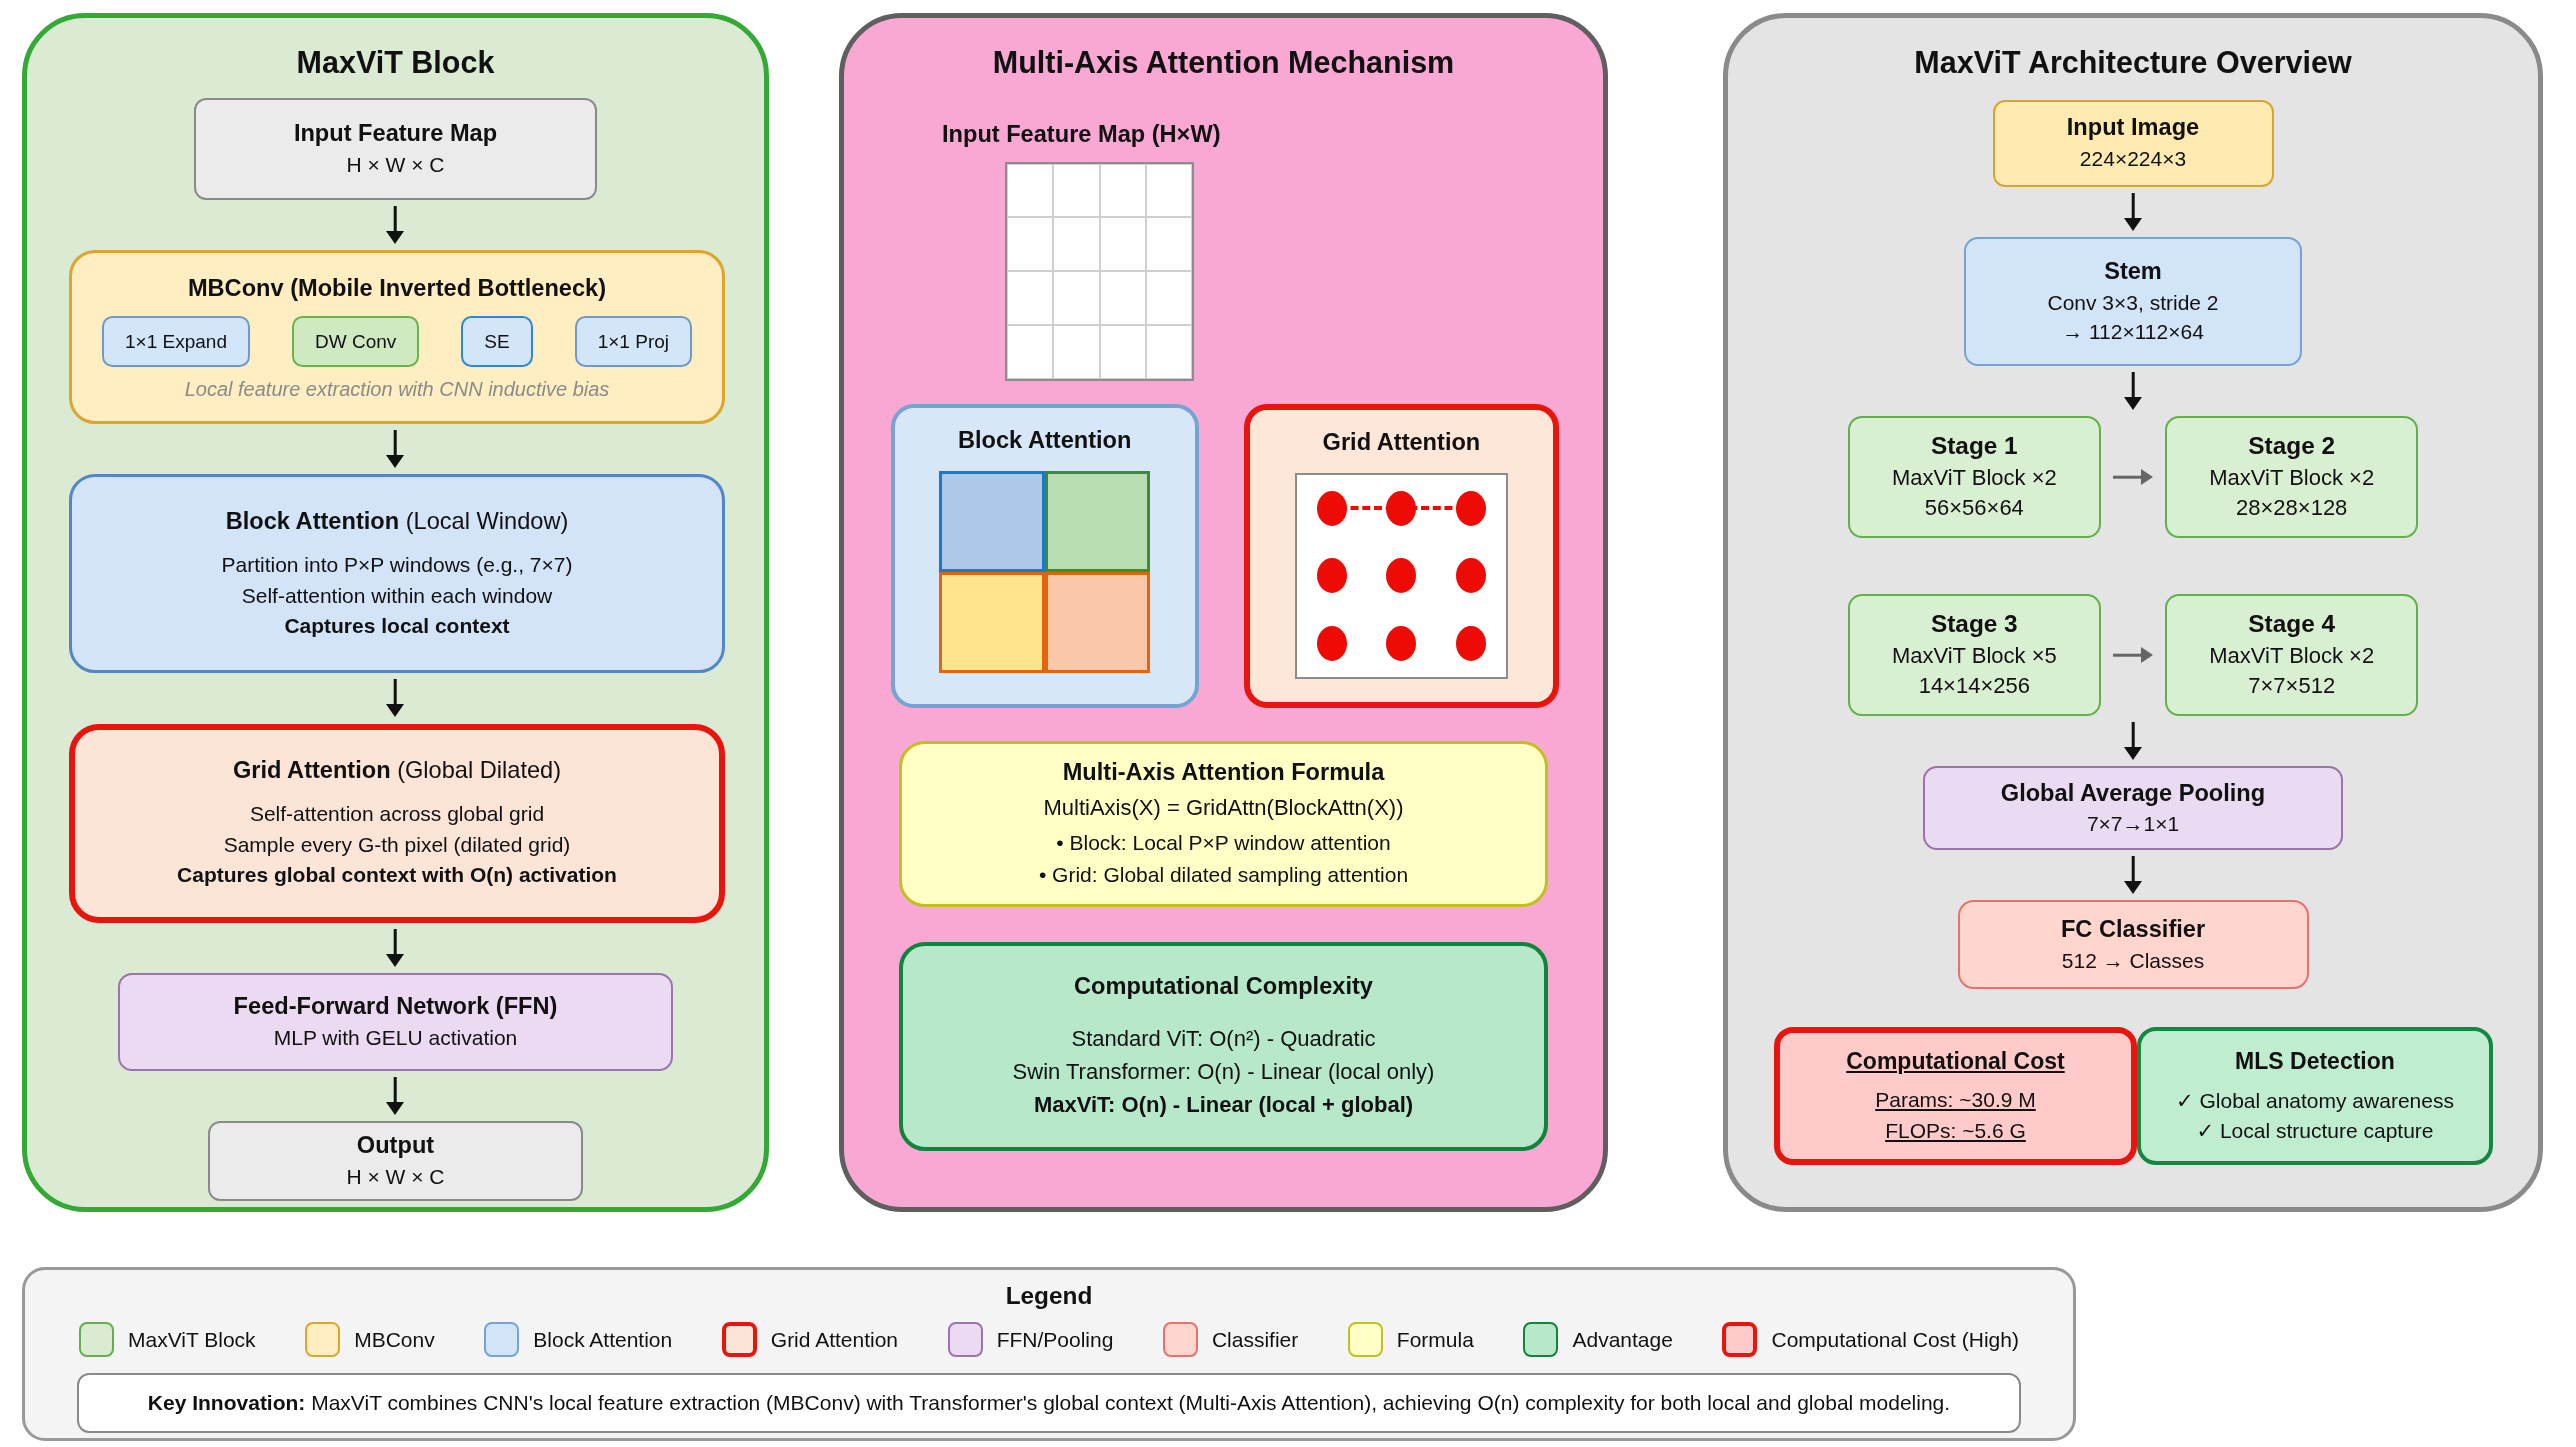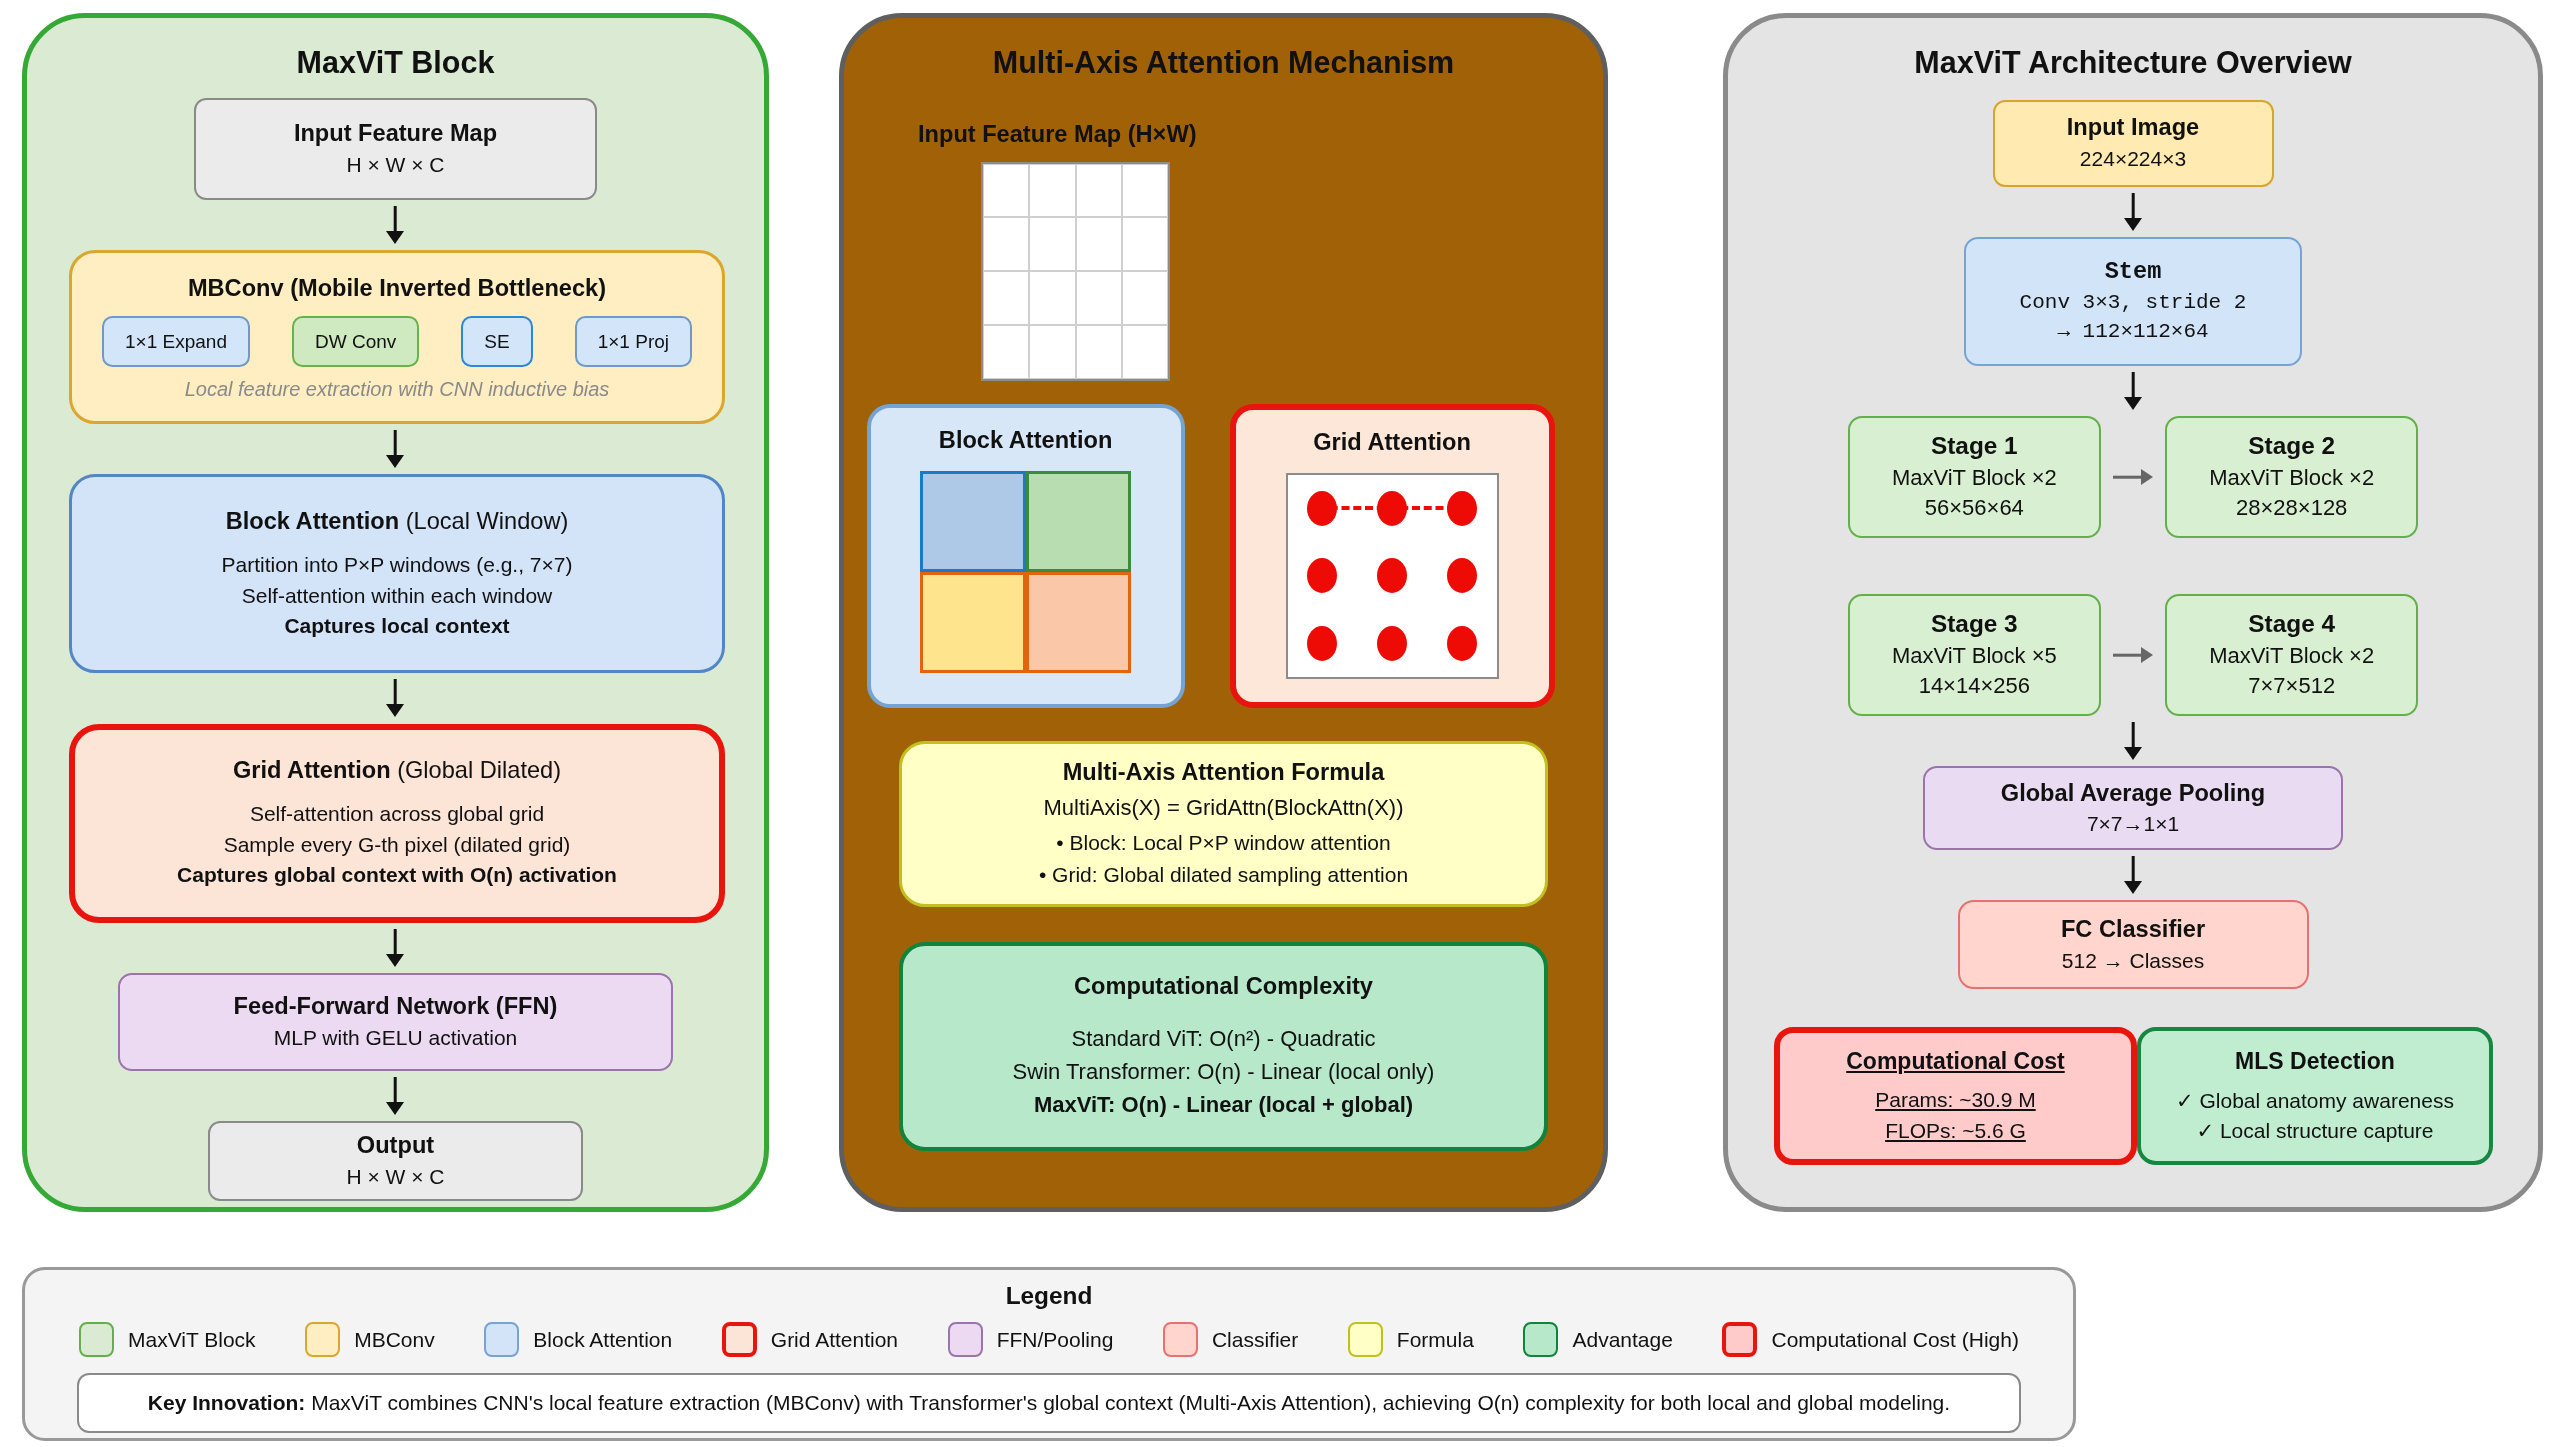--- a/index.html
+++ b/index.html
@@ -2,21 +2,21 @@
 <html style="font-size:14px"><head>
 <meta charset="utf-8">
 <style>
   html,body{margin:0;padding:0;background:#fff;}
   .canvas{position:relative;width:2576px;height:1447px;background:#fff;
           font-family:"Liberation Sans",sans-serif;color:#111;overflow:hidden;}
 
   
   .panel{position:absolute;box-sizing:border-box;border-radius:63px;}
   .panel-left  {left:22px;  top:13px; width:747px; height:1199px; background:#dbead2; border:5.2px solid #35a935; padding:0 42px;}
-  .panel-mid   {left:839px; top:13px; width:769px; height:1199px; background:#a16207; border:5.2px solid #5f5f5f; padding:0 20px;}
+  .panel-mid   {left:839px; top:13px; width:769px; height:1199px; background:#f9a8d4; border:5.2px solid #5f5f5f; padding:0 44px;}
   .panel-right {left:1723px;top:13px; width:820px; height:1199px; background:#e4e4e4; border:5.2px solid #8a8a8a; padding:0 35px;}
   .panel-title{margin:26px 0 0 0;text-align:center;font-size:30.5px;font-weight:bold;line-height:1.2;}
 
   
   .box{box-sizing:border-box;margin:0 auto;text-align:center;display:flex;flex-direction:column;justify-content:center;}
   .b-title{font-weight:bold;font-size:23.6px;line-height:1.35;}
   .b-sub{font-size:21px;line-height:1.4;}
   .t-norm{font-weight:normal;}
 
   
@@ -67,21 +67,21 @@
   .dot{width:30px;height:35px;border-radius:50%;background:#ee0b05;}
   .dash-link{position:absolute;top:31px;left:30px;right:30px;border-top:4.4px dashed #ee0b05;}
   .formula-box{width:649px;height:166px;background:#ffffc6;border:3.5px solid #c0c020;border-radius:26px;margin-top:33px;justify-content:space-evenly;padding:7px 0;}
   .formula-line{font-size:22px;}
   .bullets{font-size:21px;line-height:1.5;}
   .complex-box{width:649px;height:209px;background:#b6e8c9;border:4.4px solid #12833b;border-radius:26px;margin-top:35px;justify-content:space-evenly;padding:7px 0;}
   .complex-lines{font-size:22px;line-height:1.5;}
 
   
   .in-img {width:281px;height:87px;background:#ffeab2;border:2.6px solid #d7a42d;border-radius:12.2px;margin-top:19px;}
-  .stem   {width:338px;height:129px;background:#d2e5f8;border:2.6px solid #74a3d4;border-radius:14px;font-family:Liberation Mono, monospace;}
+  .stem   {width:338px;height:129px;background:#d2e5f8;border:2.6px solid #74a3d4;border-radius:14px;}
   .stage-row{display:flex;align-items:center;justify-content:center;gap:12.2px;}
   .stage  {width:253px;height:122px;background:#d9efd1;border:2.6px solid #63b04b;border-radius:14px;flex:0 0 auto;
            display:flex;flex-direction:column;justify-content:center;text-align:center;box-sizing:border-box;}
   .stage .b-title{font-size:24.4px;}
   .stage .b-sub{font-size:22px;}
   .row-gap{height:56px;}
   .gapbox {width:420px;height:84px;background:#e9dbf1;border:2.6px solid #9a74ab;border-radius:14px;}
   .fcbox  {width:351px;height:89px;background:#ffd5cd;border:2.6px solid #e87070;border-radius:15.7px;}
   .bottom-row{display:flex;justify-content:space-between;margin-top:38px;padding:0 10.5px;}
   .costbox{box-sizing:border-box;width:370px;height:138px;background:#ffcaca;border:6.1px solid #e8150e;border-radius:19px;

